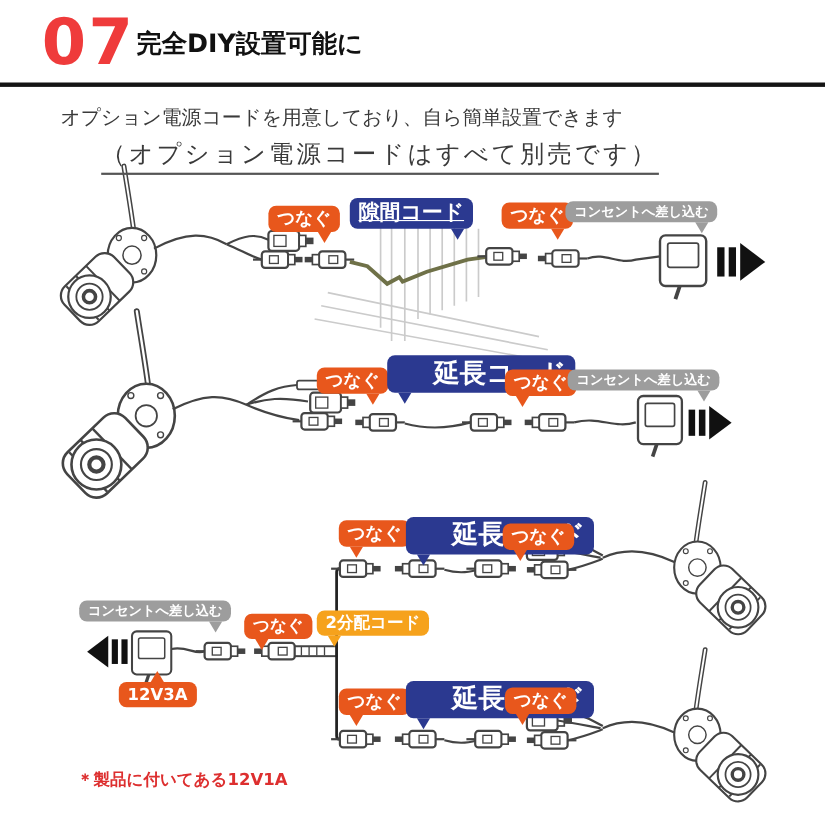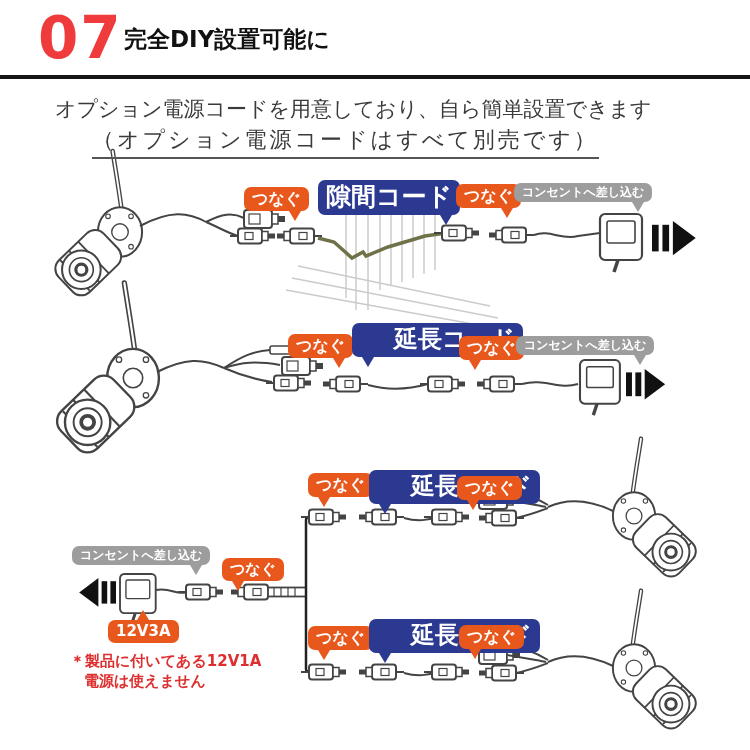--- a/index.html
+++ b/index.html
@@ -3,43 +3,43 @@
 <meta charset="utf-8">
 <style>
   html,body{margin:0;padding:0;}
   body{font-family:"DejaVu Sans","Liberation Sans",sans-serif;background:#fff;}
   #stage{position:relative;width:750px;height:750px;background:#fff;overflow:hidden;}
 
   
   .hnum{position:absolute;left:38px;top:4px;font-size:58px;font-weight:800;letter-spacing:2px;}
   .htitle{position:absolute;left:124px;top:24px;font-size:23px;font-weight:800;color:#111;}
   .hrule{position:absolute;left:0;top:75px;width:750px;height:4px;background:#151515;}
-  .intro1{position:absolute;left:55px;top:95px;font-size:21px;color:#3a3a3a;white-space:nowrap;}
+  .intro1{position:absolute;left:55px;top:95px;font-size:18px;color:#3a3a3a;white-space:nowrap;}
   .intro2{position:absolute;left:92px;top:125px;font-size:22px;color:#3a3a3a;white-space:nowrap;
           letter-spacing:3px;border-bottom:2px solid #555;padding-bottom:2px;text-align:center;}
 
   
   .lbl{position:absolute;color:#fff;font-weight:bold;white-space:nowrap;border-radius:7px;
        padding:2px 8px 3px;line-height:1.2;background:var(--c);}
   .lbl::after{content:"";position:absolute;top:100%;left:50%;margin-left:-6px;width:0;height:0;
        border:6px solid transparent;border-bottom-width:0;border-top:10px solid var(--c);}
   .tl::after{left:16px;}
   .tr::after{left:auto;right:8px;margin-left:0;}
   .tt::after{top:auto;bottom:100%;border-top:0;border-bottom:10px solid var(--c);}
   .org{--c:#e8571c;}
   .nvy{--c:#2b3990;}
   .gry{--c:#9d9d9d;}
   .amb{--c:#f6a21c;}
   .s14{font-size:12px;}
   .s15{font-size:15px;}
   .s16{font-size:16px;}
   .s18{font-size:24px;padding-left:42px;}
-  .s19{font-size:25px;}
-
-  .noteline{position:absolute;color:#dd2f2f;font-weight:bold;font-size:15px;white-space:nowrap;}
+  .s19{font-size:19px;text-decoration:underline;}
+
+  .noteline{position:absolute;color:#dd2f2f;font-weight:bold;font-size:15px;white-space:nowrap;margin-top:48px;}
 
   svg{position:absolute;left:0;top:0;}
   .ln{stroke:#444;fill:none;stroke-width:2;}
 </style>
 </head>
 <body>
 
 <div id="stage">
 
   <svg width="750" height="750" viewBox="0 0 750 750">
@@ -209,22 +209,22 @@
   <div class="lbl nvy s18 tl" style="left:352px;top:323px">延長コード</div>
   <div class="lbl org s16 tl" style="left:459px;top:336px">つなぐ</div>
   <div class="lbl gry s14 tr" style="left:516px;top:336px">コンセントへ差し込む</div>
 
   <div class="lbl org s16 tl" style="left:308px;top:473px">つなぐ</div>
   <div class="lbl nvy s18 tl" style="left:369px;top:470px">延長コード</div>
   <div class="lbl org s16 tl" style="left:457px;top:476px">つなぐ</div>
 
   <div class="lbl gry s14 tr" style="left:72px;top:546px">コンセントへ差し込む</div>
   <div class="lbl org s15 tl" style="left:222px;top:558px">つなぐ</div>
+  <div class="lbl amb s15 tl" style="left:288px;top:555px">2分配コード</div>
   <div class="lbl org s15 tt" style="left:108px;top:620px">12V3A</div>
 
   <div class="lbl org s16 tl" style="left:308px;top:626px">つなぐ</div>
   <div class="lbl nvy s18 tl" style="left:369px;top:619px">延長コード</div>
   <div class="lbl org s16 tl" style="left:459px;top:625px">つなぐ</div>
 
   <div class="noteline" style="left:70px;top:652px">＊製品に付いてある12V1A</div>
-  <div class="noteline" style="left:84px;top:672px">電源は使えません</div>
 
 </div>
 
 </body></html>

